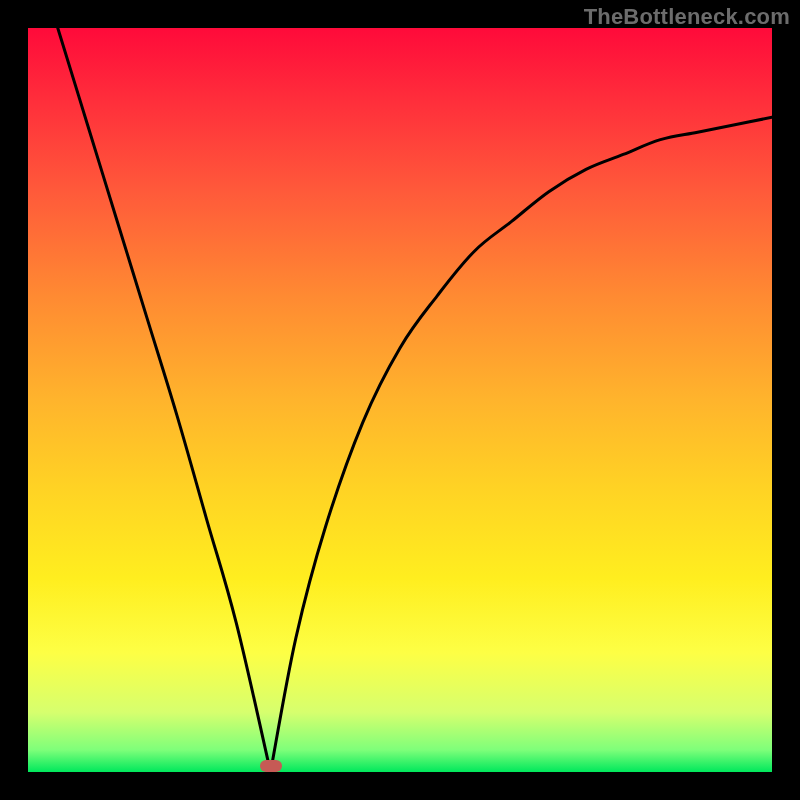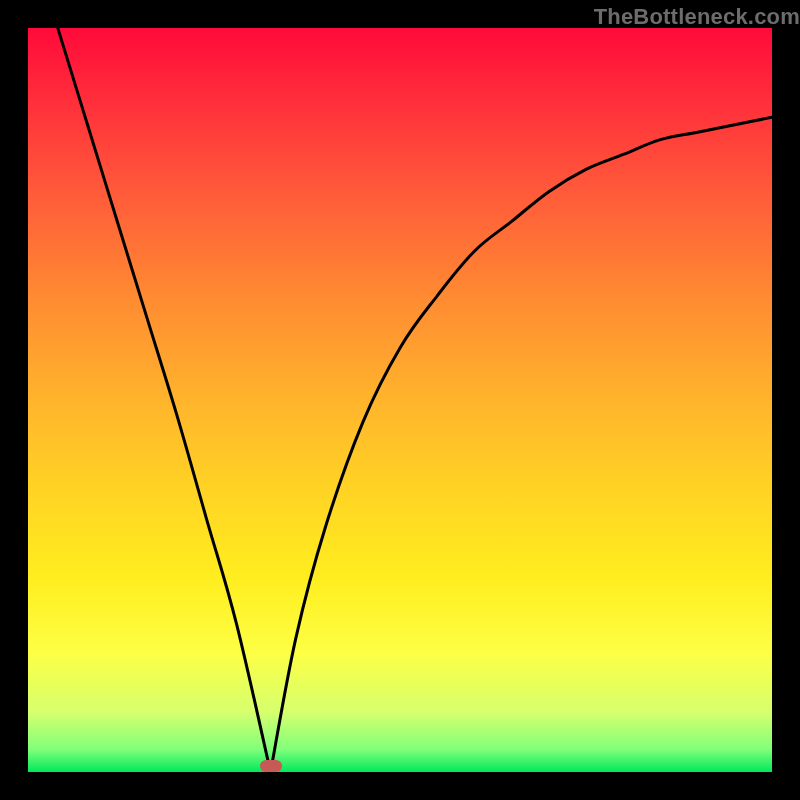--- a/index.html
+++ b/index.html
@@ -28,21 +28,21 @@
       #ffee1f 74%,
       #fdff45 84%,
       #d6ff6e 92%,
       #7fff7a 97%,
       #00e85c 100%
     );
   }
   .watermark {
     position: absolute;
     top: 4px;
-    right: 0;
+    right: 10px;
     color: #6c6c6c;
     font-size: 22px;
     font-weight: 600;
     letter-spacing: 0.2px;
     user-select: none;
   }
   svg.curve {
     position: absolute;
     left: 0;
     top: 0;

